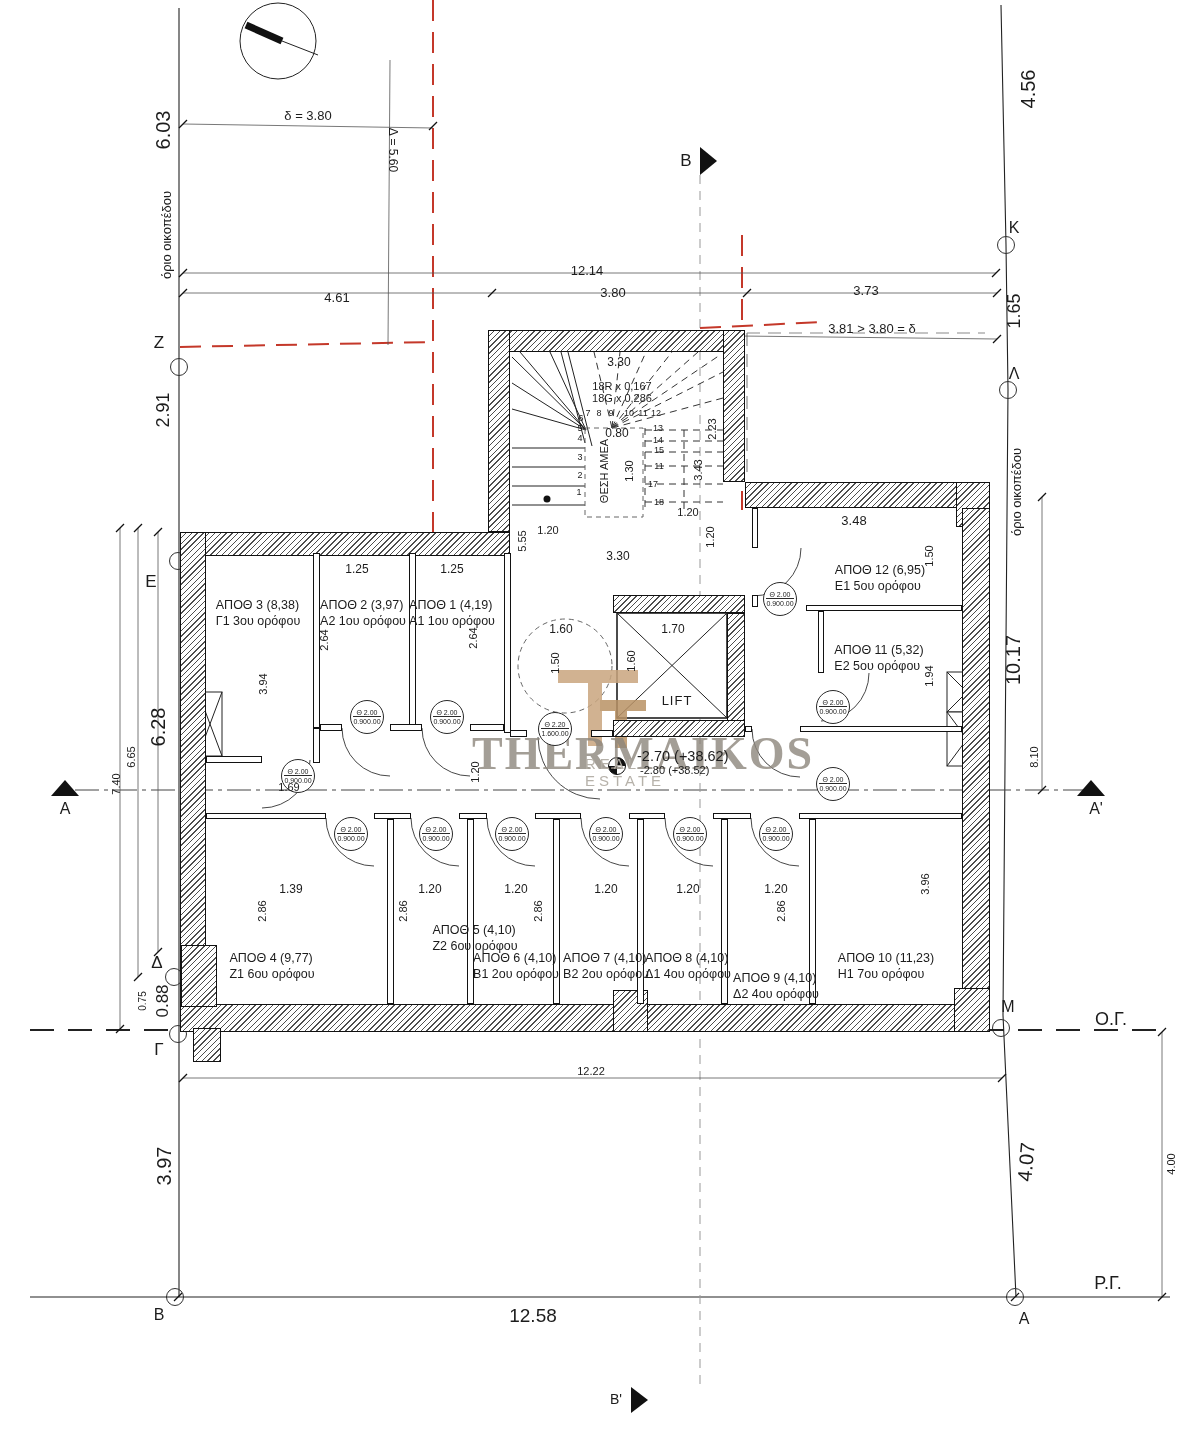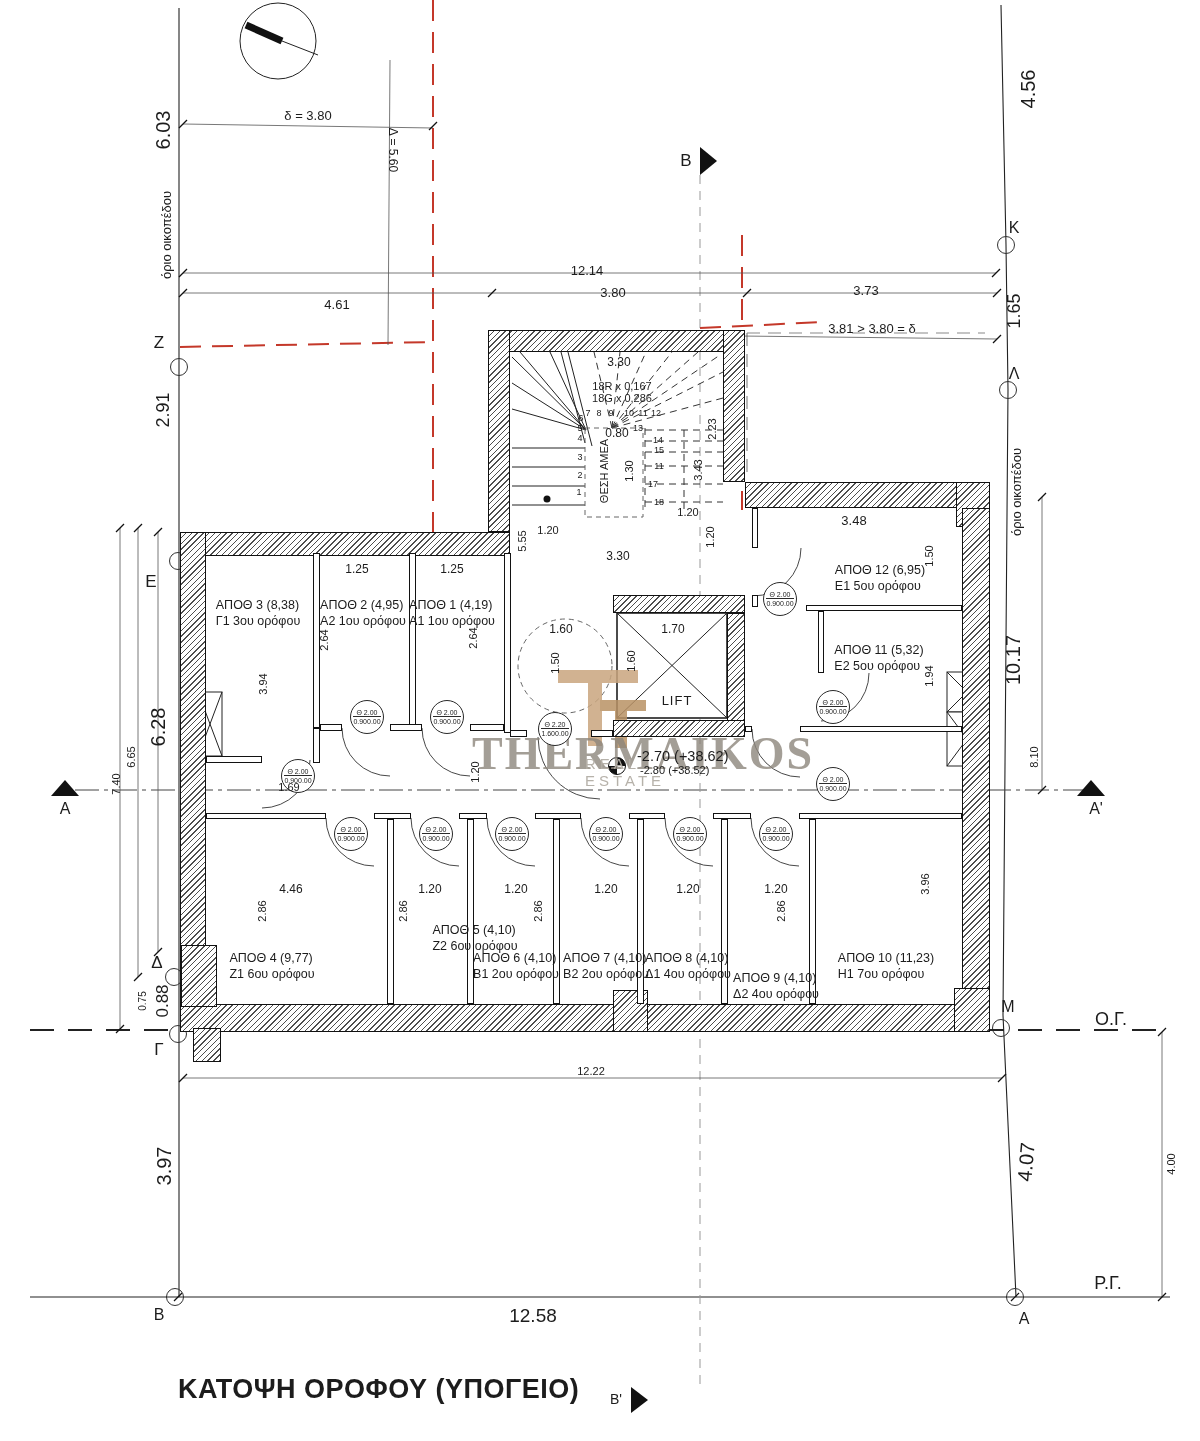--- a/index.html
+++ b/index.html
@@ -258,28 +258,27 @@
     <div id="wm-brand" style="color: rgb(141, 134, 124);">THERMAIKOS</div>
     <div id="wm-sub" style="color: rgb(179, 174, 166);">REAL ESTATE</div>
   </div>
 
   <div id="lift-label">LIFT</div>
   <div id="stair-riser">18R x 0,167</div>
   <div id="stair-going">18G x 0,286</div>
   <div id="amea">ΘΕΣΗ ΑΜΕΑ</div>
   <div id="lvl1">-2.70 (+38.62)</div>
   <div id="lvl2">-2.80 (+38.52)</div>
-  <div id="title">ΚΑΤΟΨΗ ΟΡΟΦΟΥ (ΥΠΟΓΕΙΟ)</div>
 
   <div id="ann">
       <span class="lbl" style="left: 163px; top: 130px; font-size: 20px; transform: translate(-50%, -50%) rotate(-90deg);">6.03</span>
       <span class="lbl" style="left: 166px; top: 235px; font-size: 13px; transform: translate(-50%, -50%) rotate(-90deg);">όριο οικοπέδου</span>
       <span class="lbl" style="left: 308px; top: 115px; font-size: 13px; transform: translate(-50%, -50%) rotate(0deg);">δ = 3.80</span>
       <span class="lbl" style="left: 393px; top: 150px; font-size: 12px; transform: translate(-50%, -50%) rotate(90deg);">Δ = 5.60</span>
-      <span class="lbl" style="left: 337px; top: 304px; font-size: 13px; transform: translate(-50%, -50%) rotate(0deg);">4.61</span>
+      <span class="lbl" style="left: 337px; top: 297px; font-size: 13px; transform: translate(-50%, -50%) rotate(0deg);">4.61</span>
       <span class="lbl" style="left: 587px; top: 270px; font-size: 13px; transform: translate(-50%, -50%) rotate(0deg);">12.14</span>
       <span class="lbl" style="left: 613px; top: 292px; font-size: 13px; transform: translate(-50%, -50%) rotate(0deg);">3.80</span>
       <span class="lbl" style="left: 866px; top: 290px; font-size: 13px; transform: translate(-50%, -50%) rotate(0deg);">3.73</span>
       <span class="lbl" style="left: 686px; top: 160px; font-size: 17px; transform: translate(-50%, -50%) rotate(0deg);">B</span>
       <span class="lbl" style="left: 1028px; top: 89px; font-size: 20px; transform: translate(-50%, -50%) rotate(-90deg);">4.56</span>
       <span class="lbl" style="left: 1014px; top: 228px; font-size: 16px; transform: translate(-50%, -50%) rotate(0deg);">K</span>
       <span class="lbl" style="left: 1014px; top: 311px; font-size: 18px; transform: translate(-50%, -50%) rotate(-90deg);">1.65</span>
       <span class="lbl" style="left: 1014px; top: 374px; font-size: 16px; transform: translate(-50%, -50%) rotate(0deg);">Λ</span>
       <span class="lbl" style="left: 872px; top: 328px; font-size: 13px; transform: translate(-50%, -50%) rotate(0deg);">3.81 &gt; 3.80 = δ</span>
       <span class="lbl" style="left: 159px; top: 342px; font-size: 17px; transform: translate(-50%, -50%) rotate(0deg);">Z</span>
@@ -326,38 +325,38 @@
       <span class="lbl" style="left: 357px; top: 569px; font-size: 12px; transform: translate(-50%, -50%) rotate(0deg);">1.25</span>
       <span class="lbl" style="left: 452px; top: 569px; font-size: 12px; transform: translate(-50%, -50%) rotate(0deg);">1.25</span>
       <span class="lbl" style="left: 324px; top: 640px; font-size: 11px; transform: translate(-50%, -50%) rotate(-90deg);">2.64</span>
       <span class="lbl" style="left: 473px; top: 638px; font-size: 11px; transform: translate(-50%, -50%) rotate(-90deg);">2.64</span>
       <span class="lbl" style="left: 263px; top: 684px; font-size: 11px; transform: translate(-50%, -50%) rotate(-90deg);">3.94</span>
       <span class="lbl" style="left: 289px; top: 787px; font-size: 11px; transform: translate(-50%, -50%) rotate(0deg);">1.69</span>
       <span class="lbl" style="left: 854px; top: 520px; font-size: 13px; transform: translate(-50%, -50%) rotate(0deg);">3.48</span>
       <span class="lbl" style="left: 929px; top: 556px; font-size: 11px; transform: translate(-50%, -50%) rotate(-90deg);">1.50</span>
       <span class="lbl" style="left: 929px; top: 676px; font-size: 11px; transform: translate(-50%, -50%) rotate(-90deg);">1.94</span>
       <span class="lbl" style="left: 925px; top: 884px; font-size: 11px; transform: translate(-50%, -50%) rotate(-90deg);">3.96</span>
-      <span class="lbl" style="left: 291px; top: 889px; font-size: 12px; transform: translate(-50%, -50%) rotate(0deg);">4.46</span>
+      <span class="lbl" style="left: 291px; top: 889px; font-size: 12px; transform: translate(-50%, -50%) rotate(0deg);">1.39</span>
       <span class="lbl" style="left: 430px; top: 889px; font-size: 12px; transform: translate(-50%, -50%) rotate(0deg);">1.20</span>
       <span class="lbl" style="left: 516px; top: 889px; font-size: 12px; transform: translate(-50%, -50%) rotate(0deg);">1.20</span>
       <span class="lbl" style="left: 606px; top: 889px; font-size: 12px; transform: translate(-50%, -50%) rotate(0deg);">1.20</span>
       <span class="lbl" style="left: 688px; top: 889px; font-size: 12px; transform: translate(-50%, -50%) rotate(0deg);">1.20</span>
       <span class="lbl" style="left: 776px; top: 889px; font-size: 12px; transform: translate(-50%, -50%) rotate(0deg);">1.20</span>
       <span class="lbl" style="left: 262px; top: 911px; font-size: 11px; transform: translate(-50%, -50%) rotate(-90deg);">2.86</span>
       <span class="lbl" style="left: 403px; top: 911px; font-size: 11px; transform: translate(-50%, -50%) rotate(-90deg);">2.86</span>
       <span class="lbl" style="left: 538px; top: 911px; font-size: 11px; transform: translate(-50%, -50%) rotate(-90deg);">2.86</span>
       <span class="lbl" style="left: 781px; top: 911px; font-size: 11px; transform: translate(-50%, -50%) rotate(-90deg);">2.86</span>
     </div>
   <div id="rooms-layer">
       <div class="room-label" style="left: 258px; top: 613px;">
         <div>ΑΠΟΘ 3 (8,38)</div>
         <div>Γ1 3ου ορόφου</div>
       </div>
       <div class="room-label" style="left: 363px; top: 613px;">
-        <div>ΑΠΟΘ 2 (4,95)</div>
+        <div>ΑΠΟΘ 2 (3,97)</div>
         <div>Α2 1ου ορόφου</div>
       </div>
       <div class="room-label" style="left: 452px; top: 613px;">
         <div>ΑΠΟΘ 1 (4,19)</div>
         <div>Α1 1ου ορόφου</div>
       </div>
       <div class="room-label" style="left: 880px; top: 578px;">
         <div>ΑΠΟΘ 12 (6,95)</div>
         <div>Ε1 5ου ορόφου</div>
       </div>
@@ -454,20 +453,20 @@
       <span class="step-num" style="left: 580px; top: 457px;">3</span>
       <span class="step-num" style="left: 580px; top: 438px;">4</span>
       <span class="step-num" style="left: 580px; top: 428px;">5</span>
       <span class="step-num" style="left: 581px; top: 418px;">6</span>
       <span class="step-num" style="left: 588px; top: 413px;">7</span>
       <span class="step-num" style="left: 599px; top: 413px;">8</span>
       <span class="step-num" style="left: 611px; top: 413px;">9</span>
       <span class="step-num" style="left: 629px; top: 413px;">10</span>
       <span class="step-num" style="left: 643px; top: 413px;">11</span>
       <span class="step-num" style="left: 656px; top: 413px;">12</span>
-      <span class="step-num" style="left: 638px; top: 428px;">13</span>
+      <span class="step-num" style="left: 658px; top: 428px;">13</span>
       <span class="step-num" style="left: 658px; top: 440px;">14</span>
       <span class="step-num" style="left: 659px; top: 450px;">15</span>
       <span class="step-num" style="left: 659px; top: 466px;">11</span>
       <span class="step-num" style="left: 653px; top: 484px;">17</span>
       <span class="step-num" style="left: 659px; top: 502px;">18</span>
     </div>
 </div>
 
 </body></html>

